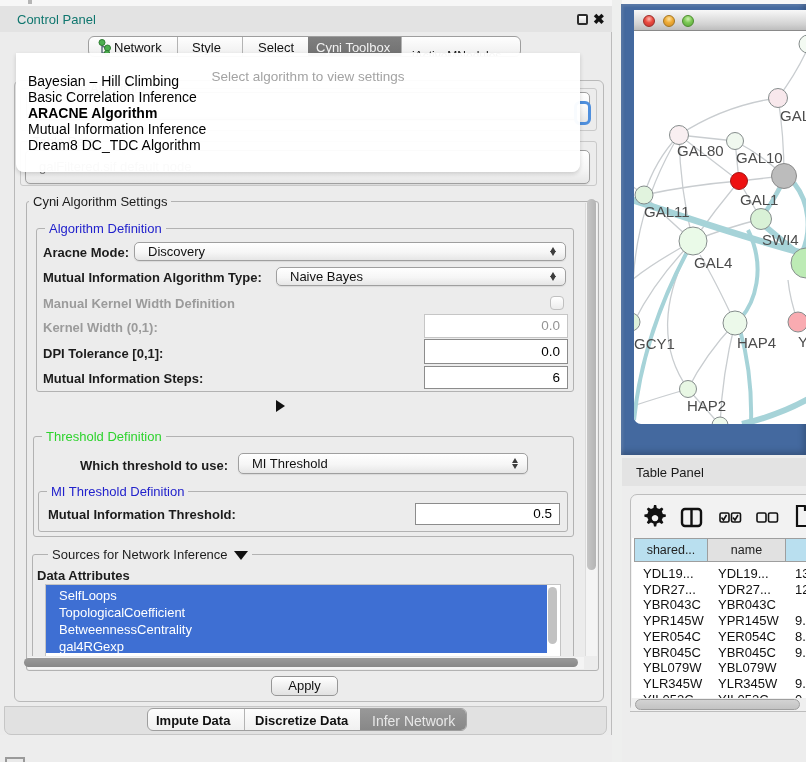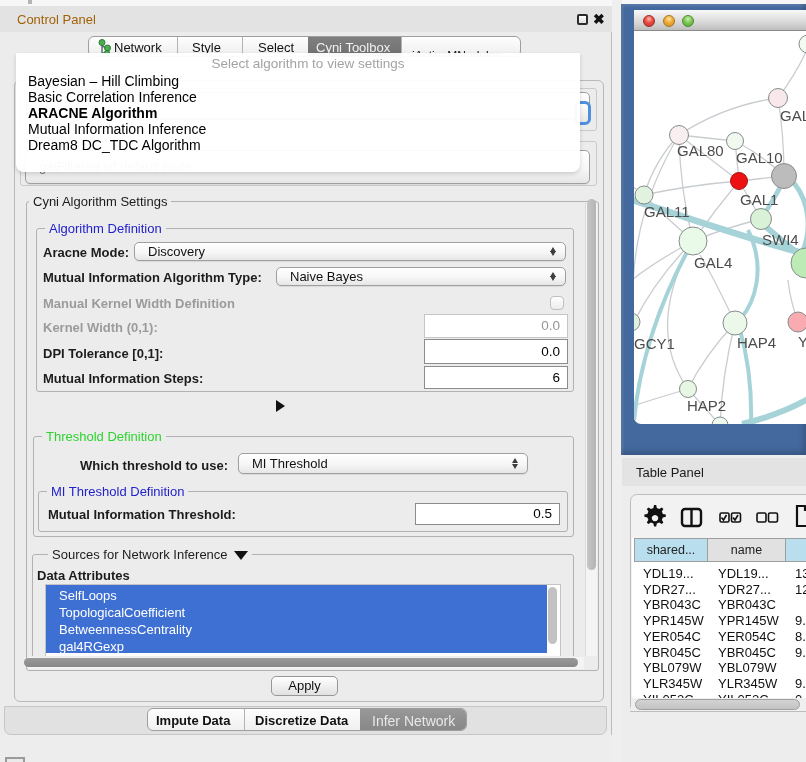--- a/index.html
+++ b/index.html
@@ -20,21 +20,21 @@
 </head>
 <body>
 
 <div class="abs" style="left:0;top:0;width:806px;height:6px;background:#f7f7f7;"></div>
 <div class="abs" style="left:28px;top:0;width:4px;height:4px;background:#b5b5b5;"></div>
 <div class="abs" style="left:612px;top:0;width:10px;height:762px;background:#eeefee;"></div>
 
 <div class="abs" style="left:0;top:6px;width:612px;height:729px;background:#ececec;border-right:1px solid #bcbcbc;">
 
   <div class="abs" style="left:0;top:0;width:612px;height:26px;background:#e3e3e3;"></div>
-  <div class="abs" style="left:17px;top:6px;font-size:13px;color:#a16207;">Control Panel</div>
+  <div class="abs" style="left:17px;top:6px;font-size:13px;color:#0f766e;">Control Panel</div>
   <div class="abs" style="left:577px;top:8px;width:11px;height:11px;border:2px solid #2c2c2c;border-radius:2px;background:linear-gradient(#fff,#ddd);"></div>
   <div class="abs" style="left:593px;top:5px;font-size:14px;font-weight:bold;color:#111;">✖</div>
 
   <div class="abs" style="left:88px;top:30px;width:433px;height:21px;border:1px solid #9e9e9e;border-radius:6px;background:linear-gradient(#fefefe,#eeeeee);overflow:hidden;">
     <div class="abs" style="left:88px;top:0;width:1px;height:21px;background:#b3b3b3;"></div>
     <div class="abs" style="left:153px;top:0;width:1px;height:21px;background:#b3b3b3;"></div>
     <div class="abs" style="left:219px;top:0;width:93px;height:21px;background:linear-gradient(#7f7f7f,#6f6f6f);"></div>
     <div class="abs" style="left:312px;top:0;width:1px;height:21px;background:#b3b3b3;"></div>
 
     <svg class="abs" style="left:8px;top:1px;" width="18" height="19" viewBox="0 0 18 19">
@@ -129,21 +129,21 @@
   <div class="abs" style="left:147px;top:702px;width:320px;height:23px;border:1px solid #9e9e9e;border-radius:6px;background:linear-gradient(#fdfdfd,#f0f0f0);overflow:hidden;">
     <div class="abs" style="left:96px;top:0;width:1px;height:23px;background:#b3b3b3;"></div>
     <div class="abs" style="left:212px;top:0;width:108px;height:23px;background:linear-gradient(#989898,#868686);"></div>
     <div class="abs" style="left:8px;top:4px;font-size:13px;font-weight:bold;color:#111;">Impute Data</div>
     <div class="abs" style="left:107px;top:4px;font-size:13px;font-weight:bold;color:#111;">Discretize Data</div>
     <div class="abs" style="left:224px;top:4px;font-size:14px;color:#e7e7e7;">Infer Network</div>
   </div>
 </div>
 
 <div class="abs" style="left:16px;top:53px;width:564px;height:119px;background:rgba(255,255,255,0.96);border-radius:0 0 8px 8px;box-shadow:0 2px 4px rgba(0,0,0,0.16);z-index:5;">
-  <div style="text-align:center;font-size:13.5px;color:#a3a3a3;padding-top:3px;height:20px;margin-left:20px;">Select algorithm to view settings</div>
+  <div style="text-align:center;font-size:13.5px;color:#a3a3a3;padding-top:16px;height:20px;margin-left:20px;">Select algorithm to view settings</div>
   <div style="font-size:14px;color:#000;line-height:16px;padding-left:12px;">
     <div>Bayesian – Hill Climbing</div>
     <div>Basic Correlation Inference</div>
     <div style="font-weight:bold;">ARACNE Algorithm</div>
     <div>Mutual Information Inference</div>
     <div>Dream8 DC_TDC Algorithm</div>
   </div>
 </div>
 
 <div class="abs" style="left:621px;top:4px;width:185px;height:451px;background:#44699f;box-shadow:inset -2px -3px 6px rgba(0,0,0,0.22), inset 2px 2px 3px rgba(255,255,255,0.15);"></div>

